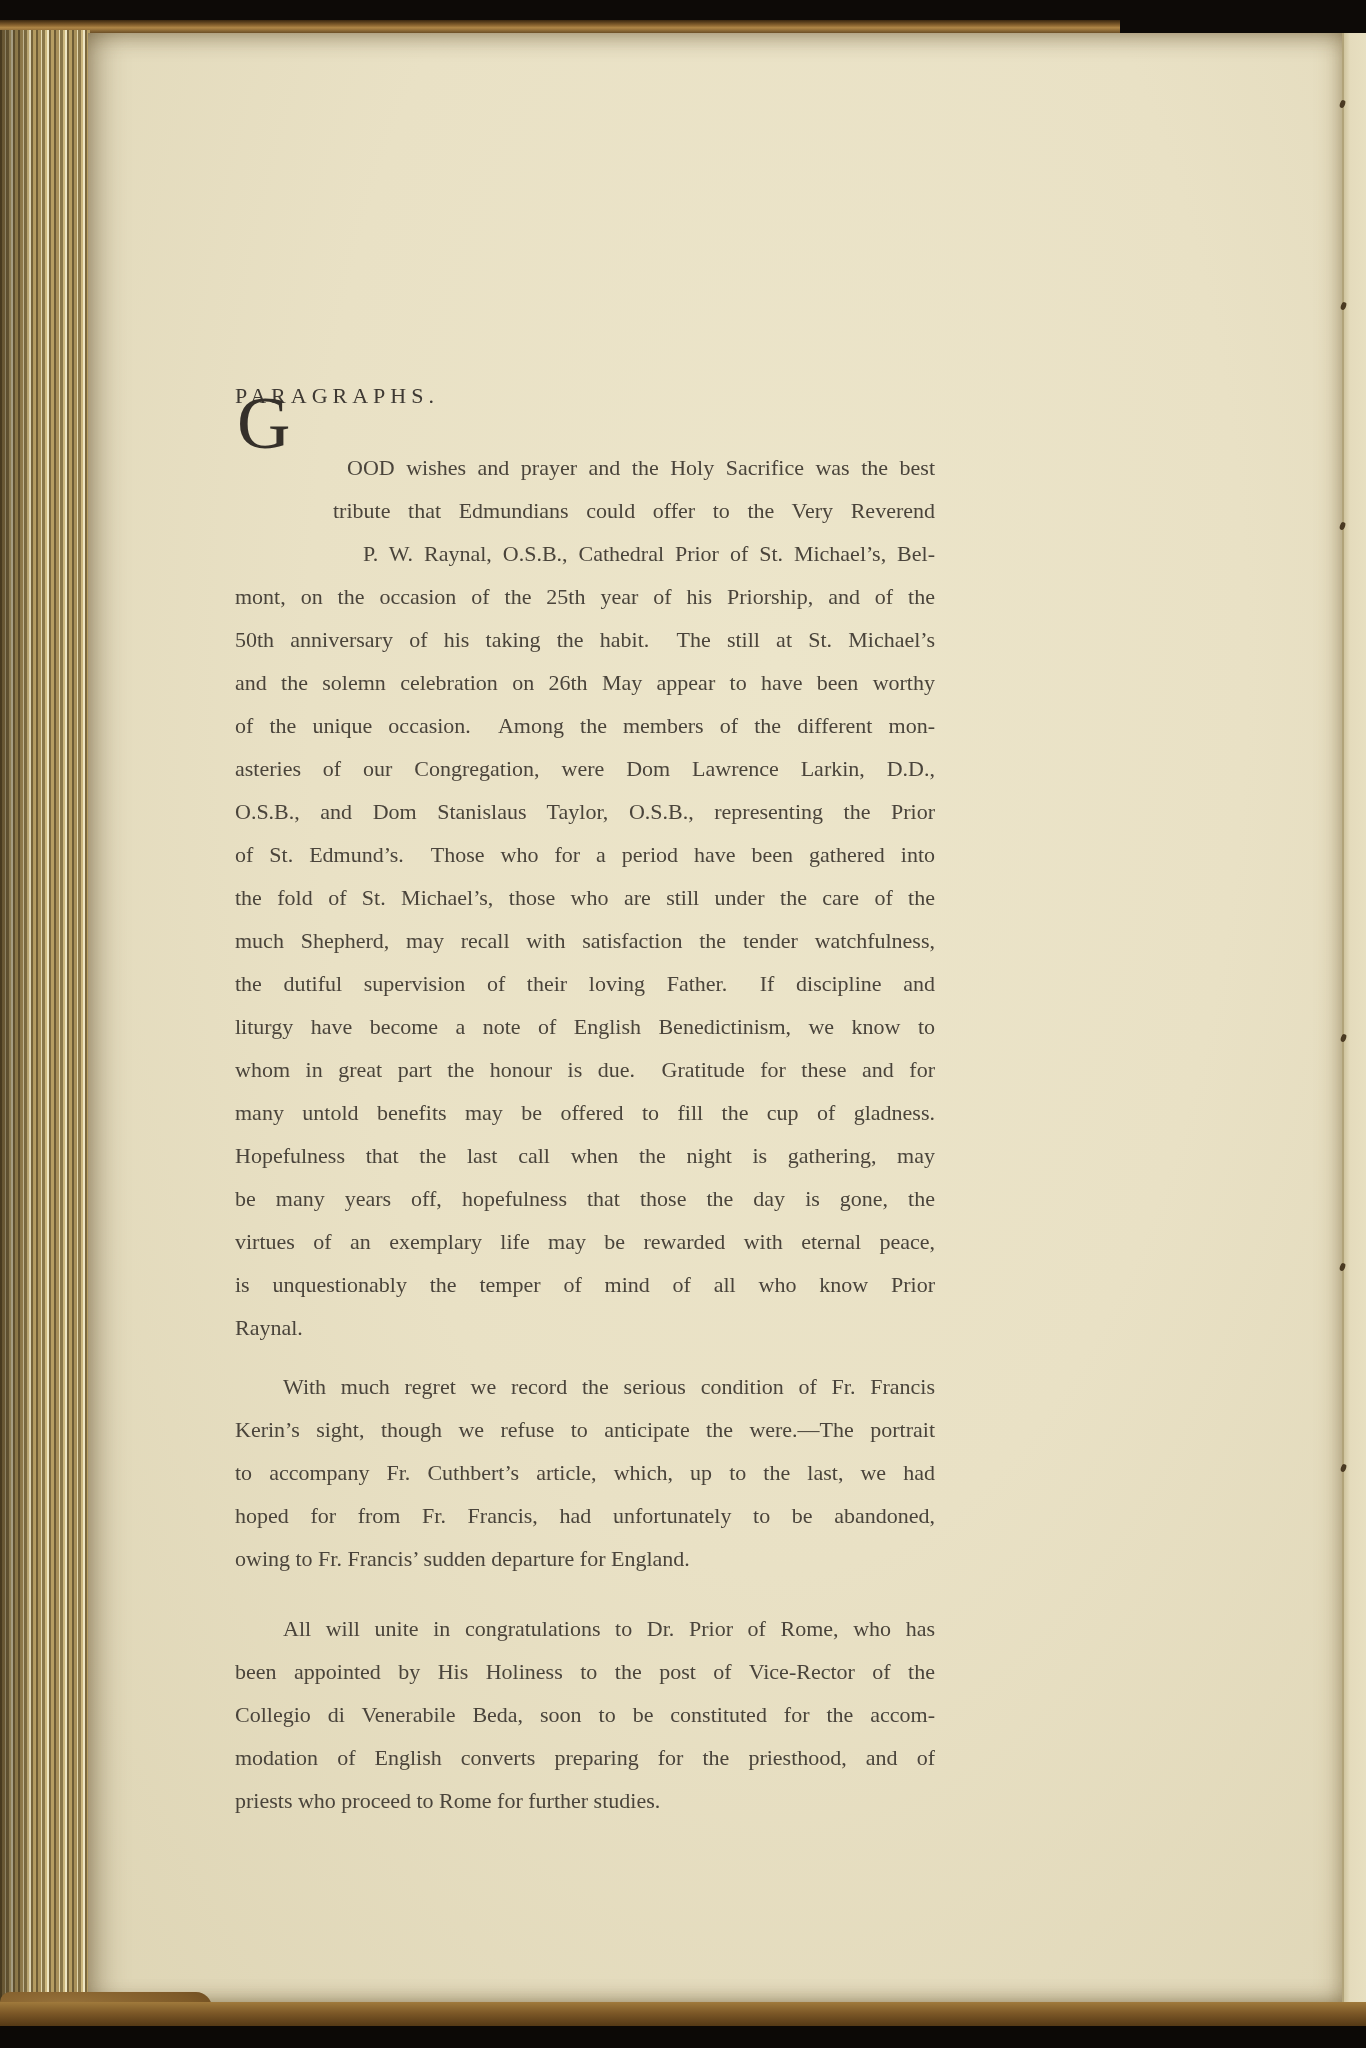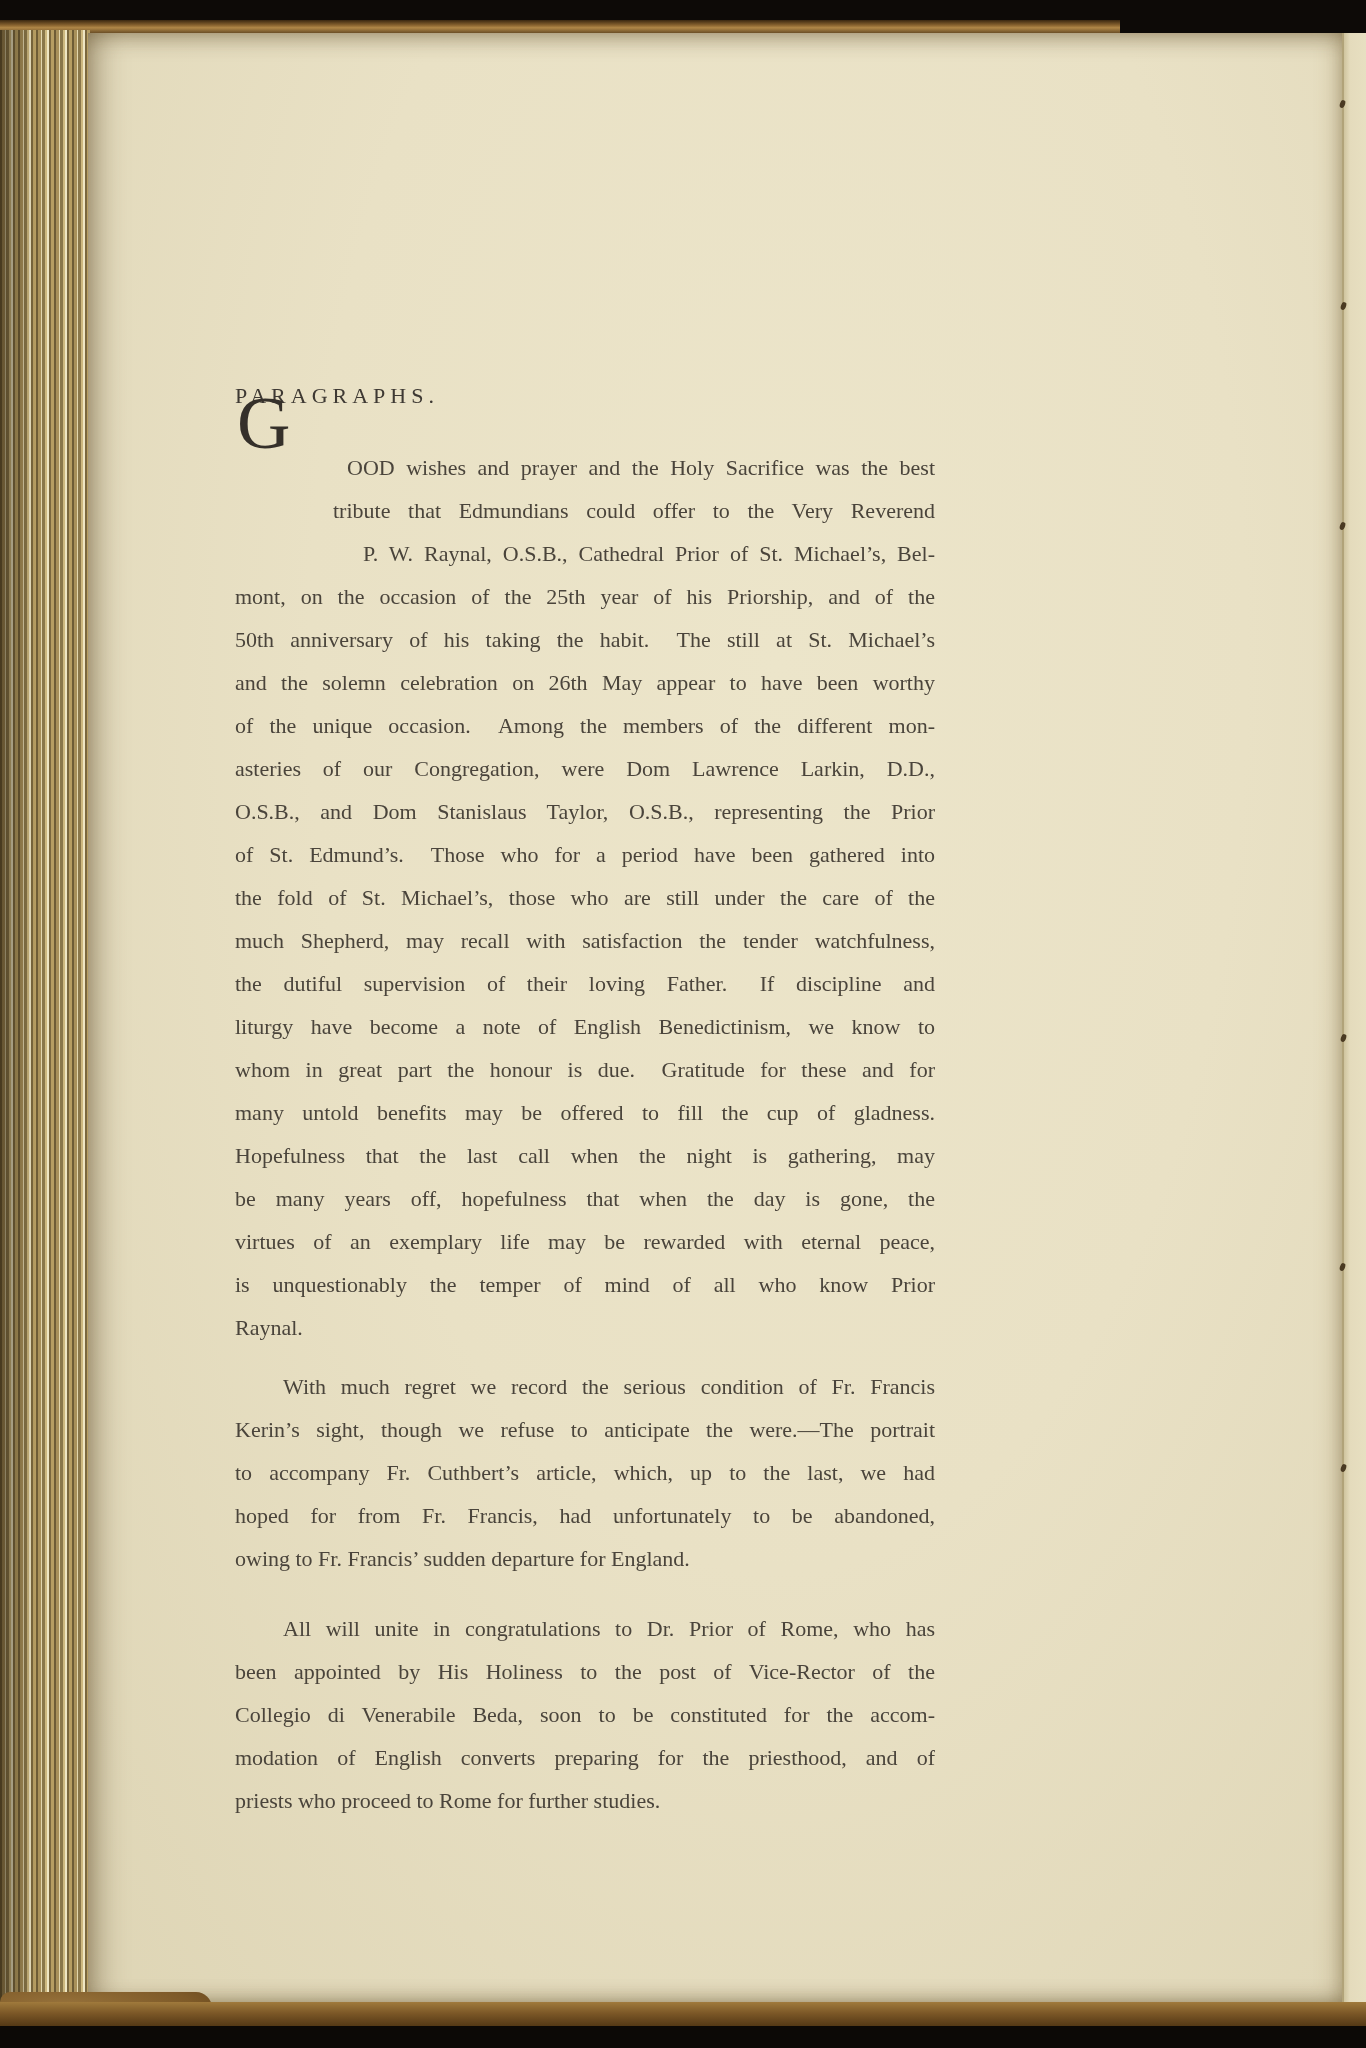--- a/index.html
+++ b/index.html
@@ -121,21 +121,21 @@
         <div class="line l7">asteries of our Congregation, were Dom Lawrence Larkin, D.D.,</div>
         <div class="line l8">O.S.B., and Dom Stanislaus Taylor, O.S.B., representing the Prior</div>
         <div class="line l9">of St. Edmund’s.  Those who for a period have been gathered into</div>
         <div class="line l10">the fold of St. Michael’s, those who are still under the care of the</div>
         <div class="line l11">much Shepherd, may recall with satisfaction the tender watchfulness,</div>
         <div class="line l12">the dutiful supervision of their loving Father.  If discipline and</div>
         <div class="line l13">liturgy have become a note of English Benedictinism, we know to</div>
         <div class="line l14">whom in great part the honour is due.  Gratitude for these and for</div>
         <div class="line l15">many untold benefits may be offered to fill the cup of gladness.</div>
         <div class="line l16">Hopefulness that the last call when the night is gathering, may</div>
-        <div class="line l17">be many years off, hopefulness that when the day is gone, the</div>
+        <div class="line l17">be many years off, hopefulness that those the day is gone, the</div>
         <div class="line l18">virtues of an exemplary life may be rewarded with eternal peace,</div>
         <div class="line l19">is unquestionably the temper of mind of all who know Prior</div>
         <div class="line l20 lastline">Raynal.</div>
       </div>
     <span class="dropcap">G</span>
     <div class="para" id="para-1">
 
     <div class="line l0">With much regret we record the serious condition of Fr. Francis</div>
         <div class="line l1">Kerin’s sight, though we refuse to anticipate the were.—The portrait</div>
         <div class="line l2">to accompany Fr. Cuthbert’s article, which, up to the last, we had</div>

